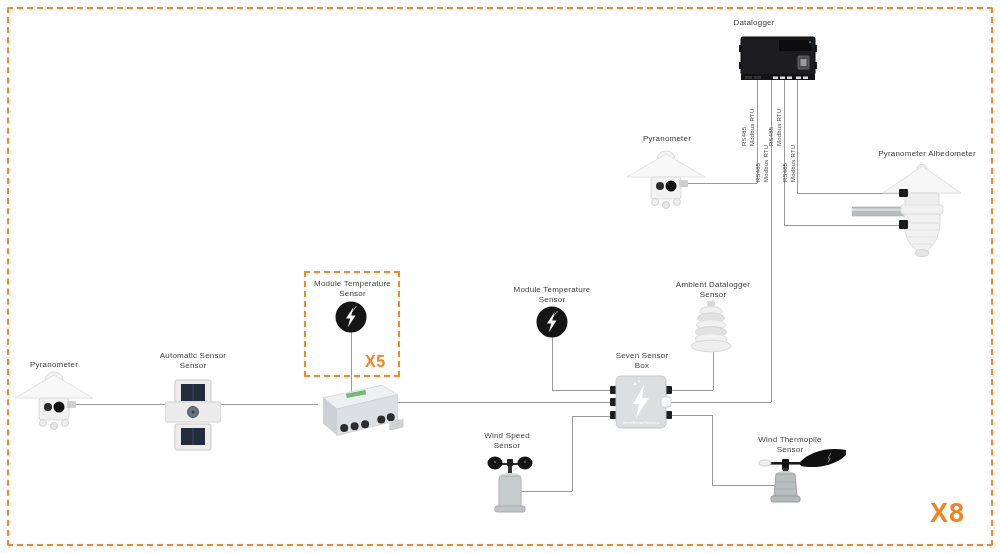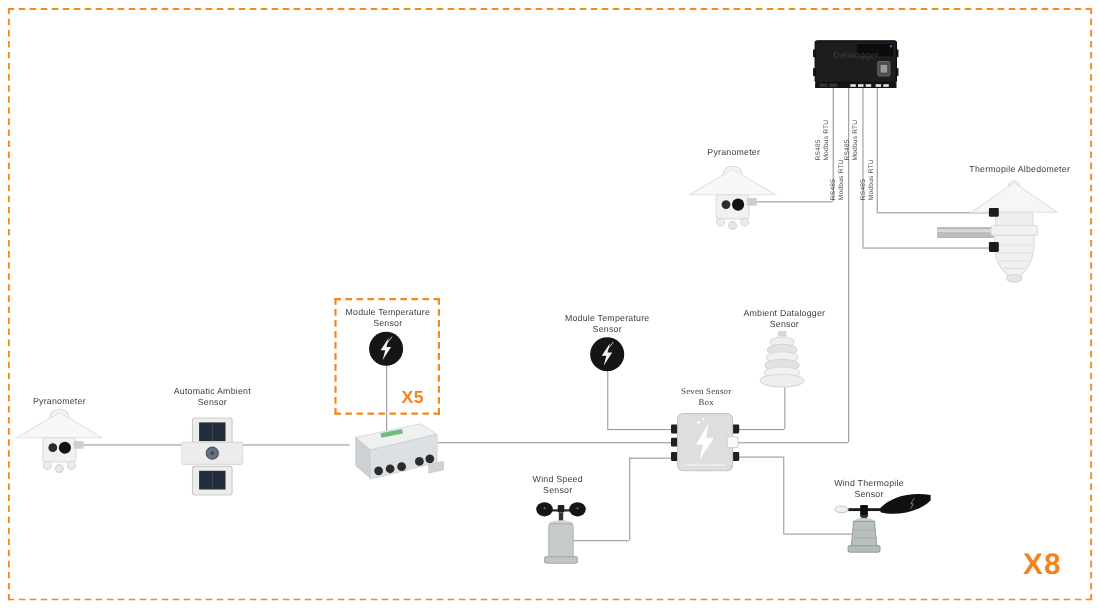--- a/index.html
+++ b/index.html
@@ -57,21 +57,21 @@
   </div>
   <div class="bus" style="left:768px;top:86px;">
     <div>RS485</div>
     <div>Modbus RTU</div>
   </div>
   <div class="bus" style="left:782px;top:122px;">
     <div>RS485</div>
     <div>Modbus RTU</div>
   </div>
 
-  <div class="lbl" style="left:736px;top:18px;width:84px;margin-top:28px;">Datalogger</div>
+  <div class="lbl" style="left:712px;top:18px;width:84px;">Datalogger</div>
   <svg class="dev" style="left:739px;top:35px;" width="78" height="47" viewBox="0 0 78 47">
     <rect x="0" y="10" width="3" height="7" fill="#1d1d1f"></rect>
       <rect x="0" y="27" width="3" height="7" fill="#1d1d1f"></rect>
     <rect x="75" y="10" width="3" height="7" fill="#1d1d1f"></rect>
       <rect x="75" y="27" width="3" height="7" fill="#1d1d1f"></rect>
     <rect x="2" y="2" width="74" height="38" rx="2" fill="#1d1d1f" stroke="#0a0a0a"></rect>
     <rect x="40" y="5" width="33" height="11" fill="#0c0c0e"></rect>
     <rect x="70" y="6" width="2" height="2" fill="#3d6fb4"></rect>
     <rect x="59" y="21" width="11" height="13" rx="1" fill="#4a4a4c" stroke="#7c7c7e" stroke-width="0.7"></rect>
     <rect x="61.5" y="24" width="6" height="7" fill="#9a9a9c"></rect>
@@ -91,21 +91,21 @@
     <polygon points="40,5 79,28 1,28" fill="#f8f8f8" stroke="#e2e2e2"></polygon>
     <rect x="25" y="28" width="30" height="22" rx="3" fill="#f1f1f1" stroke="#dcdcdc"></rect>
     <rect x="53" y="31" width="9" height="7" rx="1" fill="#cfcfcf"></rect>
     <circle cx="34" cy="37" r="4" fill="#2b2b2b"></circle>
     <circle cx="45" cy="37" r="5.5" fill="#111"></circle>
     <circle cx="29" cy="53" r="3.5" fill="#ededed" stroke="#d5d5d5"></circle>
     <circle cx="51" cy="53" r="3.5" fill="#ededed" stroke="#d5d5d5"></circle>
     <circle cx="40" cy="56" r="3.5" fill="#e8e8e8" stroke="#d0d0d0"></circle>
   </svg>
 
-  <div class="lbl" style="left:868px;top:149px;width:118px;">Thermopile Albedometer</div>
+  <div class="lbl" style="left:868px;top:149px;width:118px;">Pyranometer Albedometer</div>
   <svg class="dev" style="left:852px;top:160px;" width="110" height="100" viewBox="0 0 110 100">
     <rect x="0" y="47" width="58" height="9" fill="#b9bcbe" stroke="#9fa3a5" stroke-width="0.6"></rect>
     <rect x="0" y="48.5" width="58" height="2.5" fill="#d8dadb"></rect>
     <ellipse cx="70" cy="8" rx="5" ry="3.5" fill="#efefef" stroke="#ddd"></ellipse>
     <polygon points="70,6 109,33 31,33" fill="#f6f6f6" stroke="#e0e0e0"></polygon>
     <rect x="53" y="33" width="34" height="14" rx="2" fill="#eeeeee" stroke="#dcdcdc"></rect>
     <rect x="47" y="29" width="9" height="8" rx="1" fill="#1b1b1b"></rect>
     <rect x="49" y="45" width="42" height="9" rx="2" fill="#f1f1f1" stroke="#dcdcdc"></rect>
     <path d="M52,54 L88,54 L88,62 Q88,80 76,90 Q70,95 64,90 Q52,80 52,62 Z" fill="#f1f1f1" stroke="#dcdcdc"></path>
     <line x1="53" y1="63" x2="87" y2="63" stroke="#dedede"></line>
@@ -144,21 +144,21 @@
   <div class="lbl" style="left:500px;top:285px;width:104px;">
     <div>Module Temperature</div>
     <div>Sensor</div>
   </div>
   <svg class="dev" style="left:536px;top:306px;" width="32" height="32" viewBox="0 0 32 32">
     <circle cx="16" cy="16" r="15.5" fill="#151515"></circle>
     <path d="M18.5,6 L11,17.5 h4.2 L12.8,26.5 L20.5,14.5 h-4.2 Z" fill="#f5f5f5"></path>
     <line x1="21.5" y1="5" x2="13" y2="16" stroke="#f5f5f5" stroke-width="0.8" opacity="0.9"></line>
   </svg>
 
-  <div class="lbl" style="left:604px;top:351px;width:76px;font-family:Liberation Serif, serif;">
+  <div class="lbl" style="left:604px;top:351px;width:76px;">
     <div>Seven Sensor</div>
     <div>Box</div>
   </div>
   <svg class="dev" style="left:609px;top:373px;" width="64" height="58" viewBox="0 0 64 58">
     <rect x="1" y="13" width="10" height="8" rx="1" fill="#1f1f1f"></rect>
     <rect x="1" y="25" width="10" height="8" rx="1" fill="#1f1f1f"></rect>
     <rect x="1" y="38" width="10" height="8" rx="1" fill="#1f1f1f"></rect>
     <rect x="53" y="13" width="10" height="8" rx="1" fill="#1f1f1f"></rect>
     <rect x="53" y="38" width="10" height="8" rx="1" fill="#1f1f1f"></rect>
     <rect x="7" y="3" width="50" height="52" rx="5" fill="#dcdee0" stroke="#c3c6c9"></rect>
@@ -190,21 +190,21 @@
     <rect x="25" y="28" width="30" height="22" rx="3" fill="#f1f1f1" stroke="#dcdcdc"></rect>
     <rect x="53" y="31" width="9" height="7" rx="1" fill="#cfcfcf"></rect>
     <circle cx="34" cy="37" r="4" fill="#2b2b2b"></circle>
     <circle cx="45" cy="37" r="5.5" fill="#111"></circle>
     <circle cx="29" cy="53" r="3.5" fill="#ededed" stroke="#d5d5d5"></circle>
     <circle cx="51" cy="53" r="3.5" fill="#ededed" stroke="#d5d5d5"></circle>
     <circle cx="40" cy="56" r="3.5" fill="#e8e8e8" stroke="#d0d0d0"></circle>
   </svg>
 
   <div class="lbl" style="left:148px;top:351px;width:90px;">
-    <div>Automatic Ambient</div>
+    <div>Automatic Sensor</div>
     <div>Sensor</div>
   </div>
   <svg class="dev" style="left:165px;top:378px;" width="56" height="74" viewBox="0 0 56 74">
     <rect x="10" y="2" width="36" height="26" rx="2" fill="#ececec" stroke="#c9c9c9"></rect>
     <rect x="16" y="6" width="24" height="17" fill="#232c3a"></rect>
     <line x1="28" y1="6" x2="28" y2="23" stroke="#46505e" stroke-width="0.8"></line>
     <rect x="0" y="24" width="56" height="20" rx="2" fill="#ececec" stroke="#d2d2d2"></rect>
     <circle cx="28" cy="34" r="5.5" fill="#66727e" stroke="#4a545e"></circle>
     <circle cx="28" cy="34" r="1.5" fill="#39424c"></circle>
     <rect x="10" y="46" width="36" height="26" rx="2" fill="#ececec" stroke="#c9c9c9"></rect>

